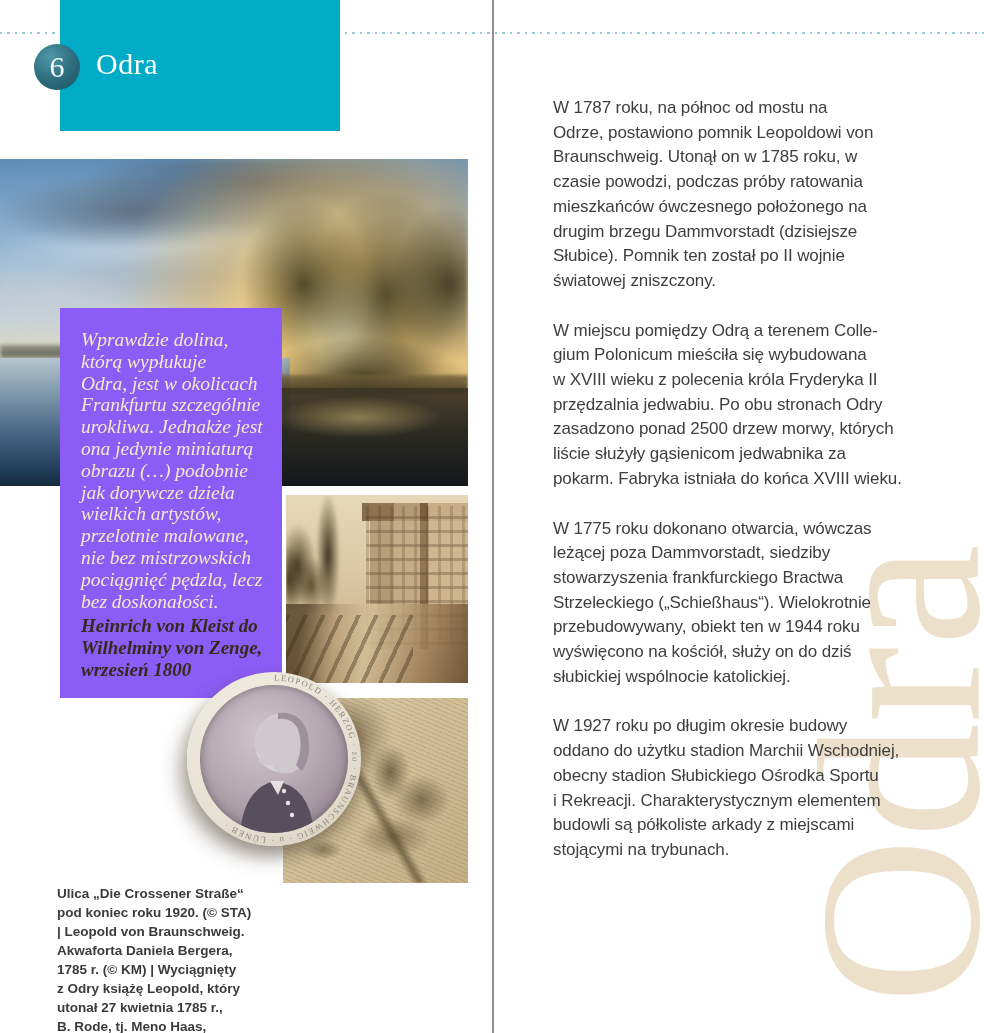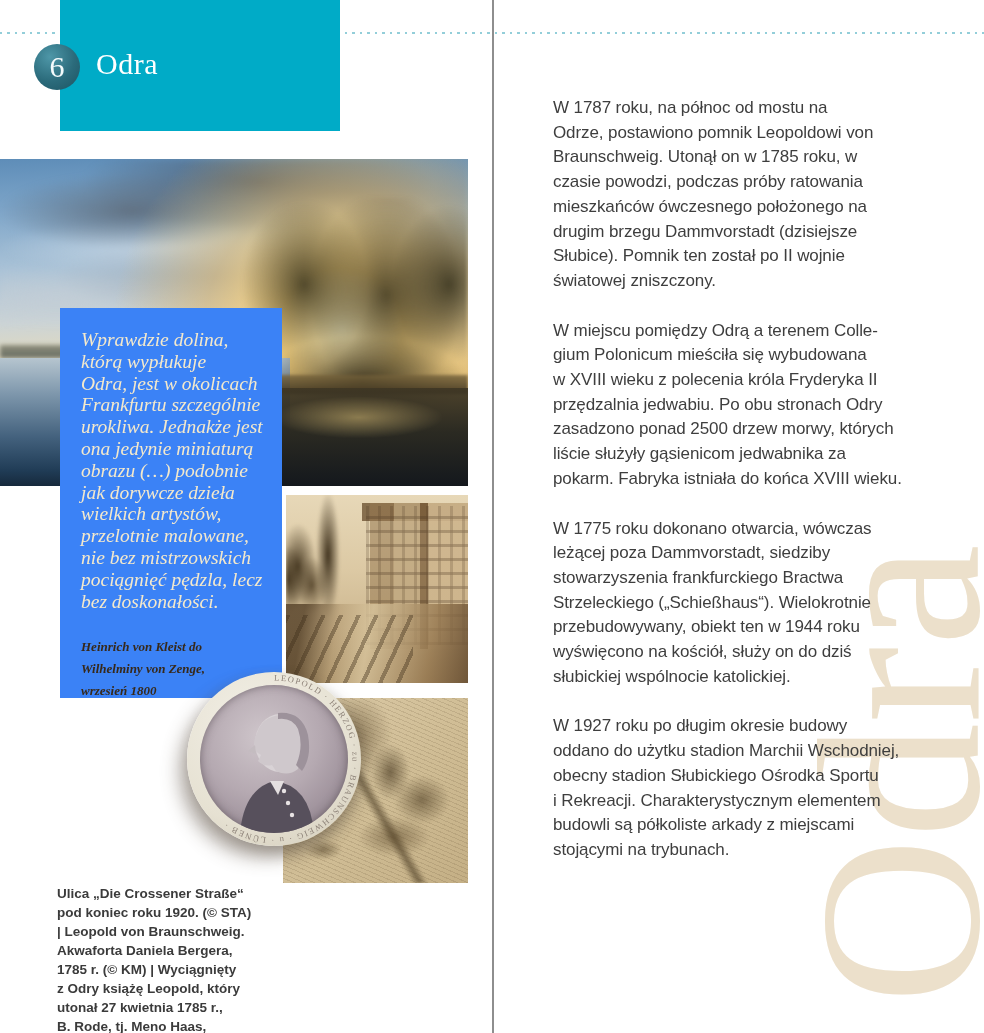--- a/index.html
+++ b/index.html
@@ -66,29 +66,29 @@
   .river-water-right{position:absolute;right:0;bottom:0;width:52%;height:30%;
     background:
       radial-gradient(ellipse 120px 30px at 55% 30%,rgba(240,210,130,.45),transparent 70%),
       linear-gradient(180deg,rgba(62,54,36,.9) 0%,#2b2a22 45%,#14181d 100%);}
   .river-bank{position:absolute;right:0;top:66%;width:50%;height:6%;filter:blur(1.5px);
     background:linear-gradient(180deg,rgba(120,100,60,.8),rgba(60,50,30,.9));}
 
   
   .quote-box{
     left:60px;top:308px;width:222px;height:390px;z-index:4;
-    background:#3b82f6;box-sizing:border-box;padding:21px 14px 4px 21px;
+    background:#8b5cf6;box-sizing:border-box;padding:21px 14px 4px 21px;
   }
   .quote-text{
     font-family:"Liberation Serif",serif;font-style:italic;
     font-size:19.5px;line-height:21.8px;color:#f4e9cc;
   }
   .quote-attribution{
-    margin-top:24px;font-family:"Liberation Serif",serif;font-style:italic;font-weight:bold;
-    font-size:13px;line-height:21.8px;color:#37291a;
+    margin-top:3px;font-family:"Liberation Serif",serif;font-style:italic;font-weight:bold;
+    font-size:19px;line-height:21.8px;color:#37291a;
   }
 
   
   .street-photo{left:286px;top:495px;width:182px;height:188px;overflow:hidden;z-index:3;}
   .street-sky{position:absolute;inset:0;
     background:linear-gradient(180deg,#e7d8b8 0%,#dcc9a4 40%,#cdb790 70%,#c0a87e 100%);}
   .street-buildings{position:absolute;right:0;top:4%;width:58%;height:78%;filter:blur(.7px);
     background:
       linear-gradient(90deg,transparent 0 8%,rgba(150,120,80,.55) 8% 30%,rgba(190,165,125,.8) 30% 55%,rgba(120,90,55,.75) 55% 62%,rgba(205,180,140,.9) 62% 100%),
       linear-gradient(180deg,rgba(110,84,52,.8) 0 12%,transparent 12%);}

